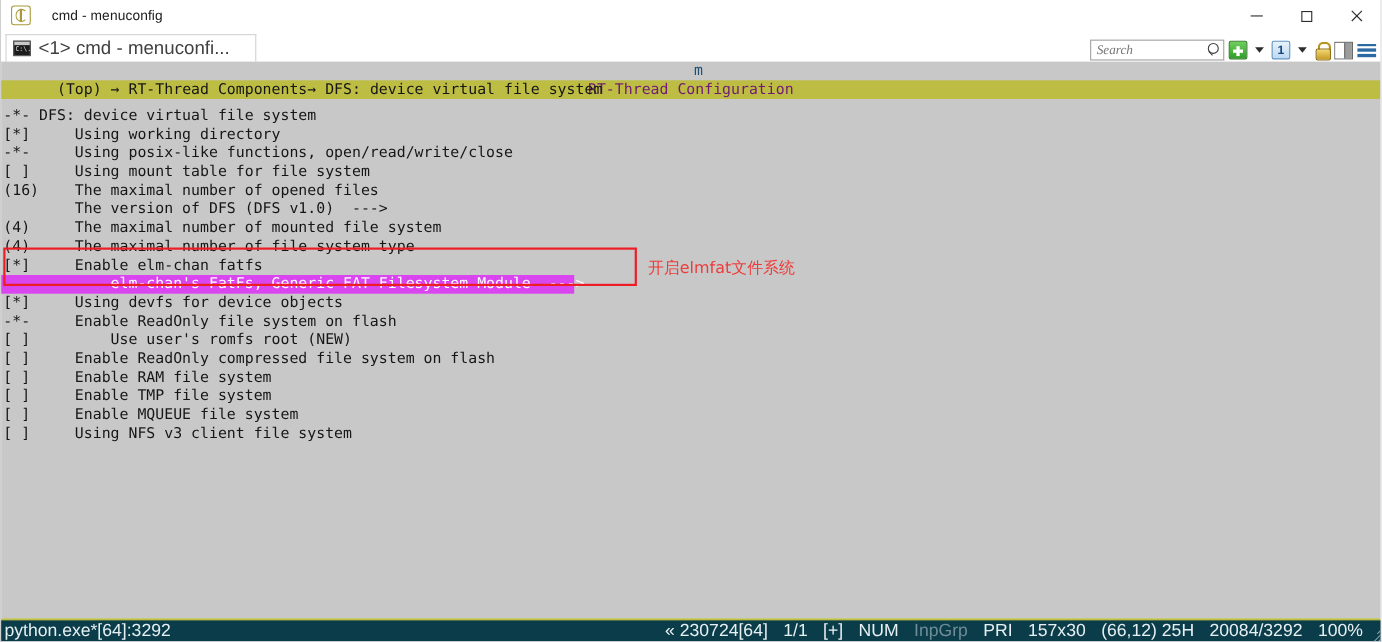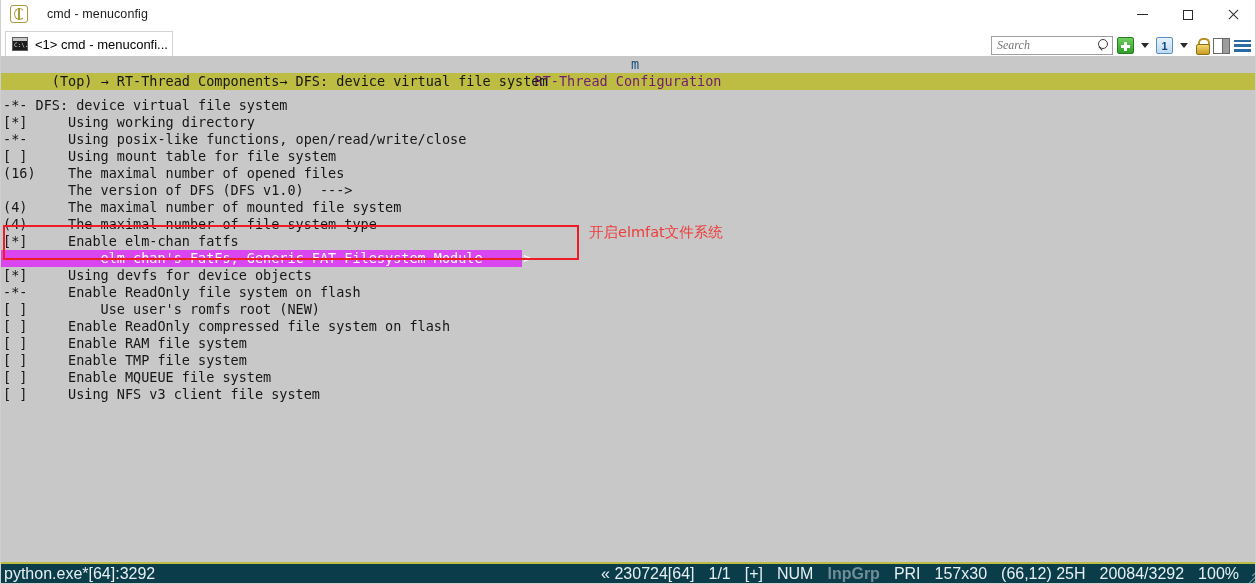--- a/index.html
+++ b/index.html
@@ -91,27 +91,27 @@
   .tabstrip {
     position: relative;
     height: 27px;
     background: #ffffff;
     display: flex;
     align-items: flex-end;
   }
   .tab {
     margin-left: 4px;
     height: 25px;
-    padding: 0 4px 0 6px;
+    padding: 0 23px 0 6px;
     display: flex; align-items: center; gap: 7px;
     border: 1px solid #d3d3d3;
     border-bottom: none;
     background: #ffffff;
-    font-size: 13px;
-    color: #000000;
+    font-size: 17px;
+    color: #404040;
     white-space: nowrap;
   }
   .tab-icon {
     width: 16px; height: 14px;
     background: #1c1c1c;
     border: 1px solid #5c5c5c;
     position: relative;
     flex: none;
   }
   .tab-icon::before {
@@ -262,21 +262,21 @@
   
   .annot-box {
     position: absolute;
     left: 2px; top: 169px;
     width: 576px; height: 35px;
     border: 2px solid #ee1c25;
     pointer-events: none;
   }
   .annot-text {
     position: absolute;
-    left: 588px; top: 168px;
+    left: 588px; top: 180px;
     font-family: "DejaVu Sans", sans-serif;
     font-size: 14.5px;
     color: #ee3b3b;
     white-space: nowrap;
   }
 
   
   .help-sep {
     height: 4px;
     background: #bdbd43;
@@ -302,21 +302,21 @@
     font-size: 16px;
     display: flex; align-items: center;
   }
   .status-left { padding-left: 3px; white-space: nowrap; }
   .status-right {
     margin-left: auto;
     display: flex; align-items: center; gap: 14px;
     padding-right: 18px;
     white-space: nowrap;
   }
-  .status-dim { color: #6f8e98; font-weight: bold; }
+  .status-dim { color: #6f8e98; }
   .grip {
     position: absolute; right: 1px; bottom: 1px;
     width: 15px; height: 15px;
   }
   .grip i {
     position: absolute;
     background: #7fa2ad;
     width: 13px; height: 1px;
     transform-origin: right bottom;
     transform: rotate(-45deg);

